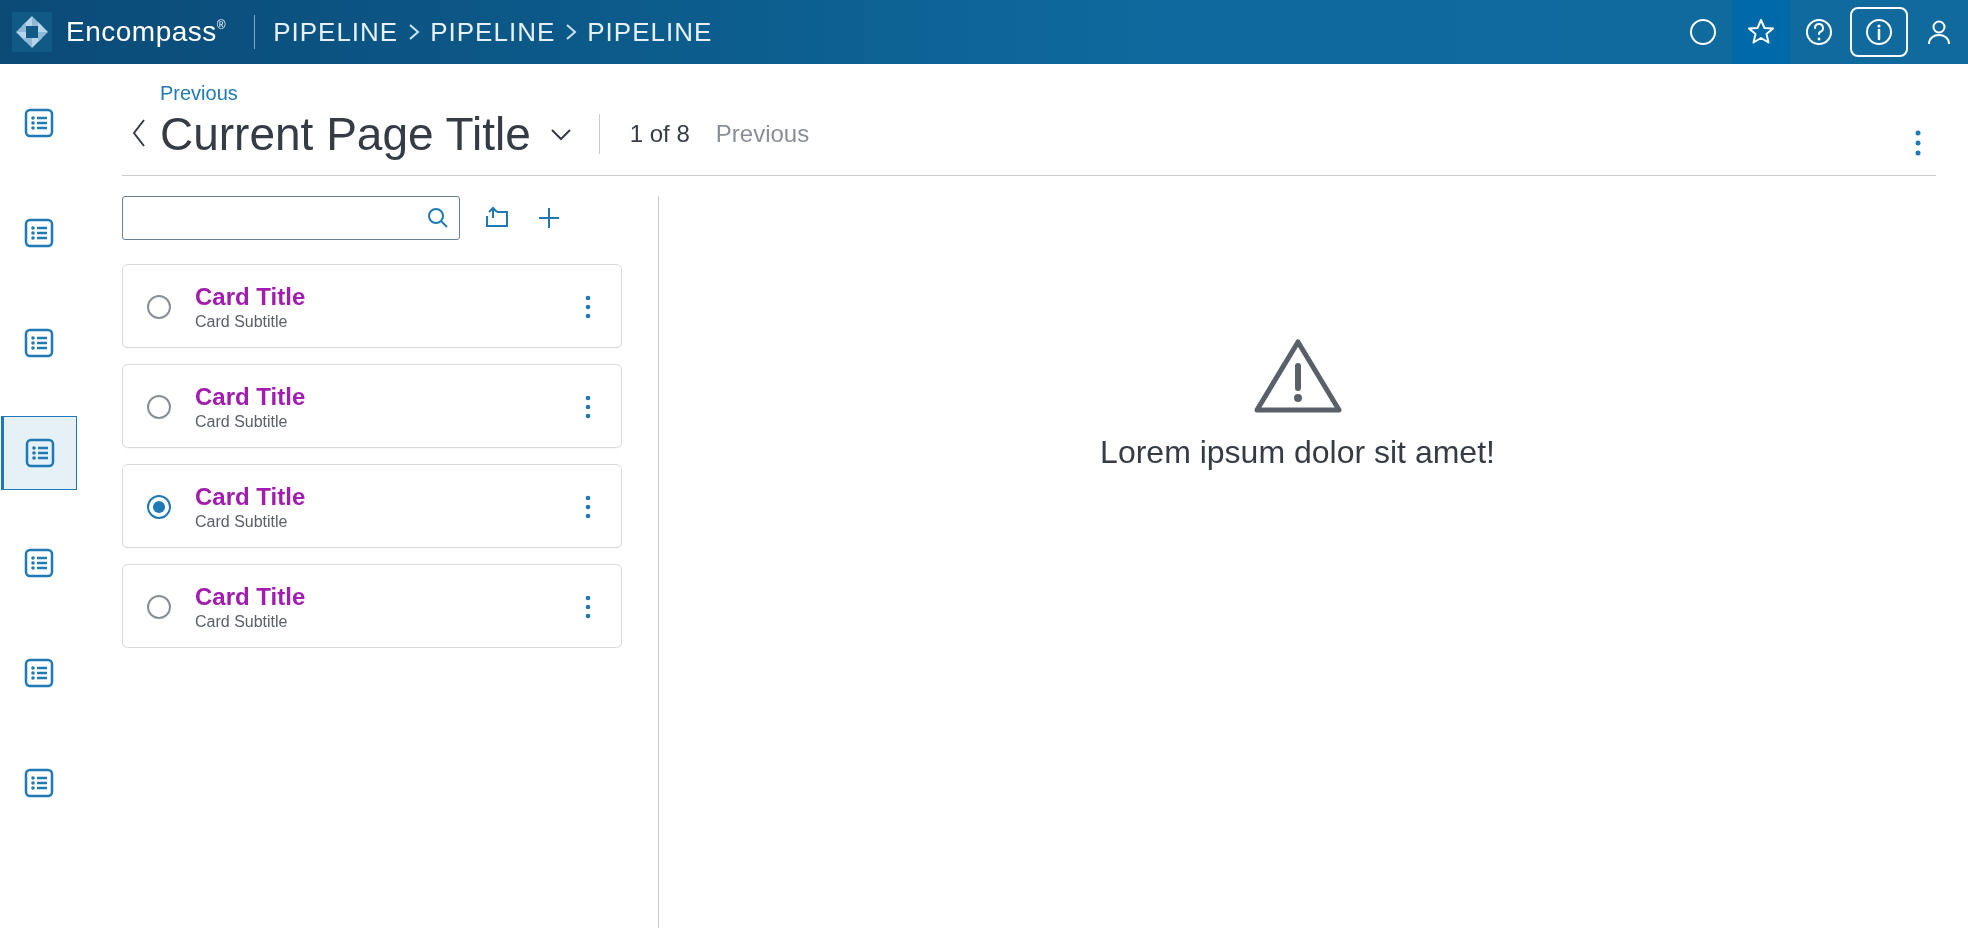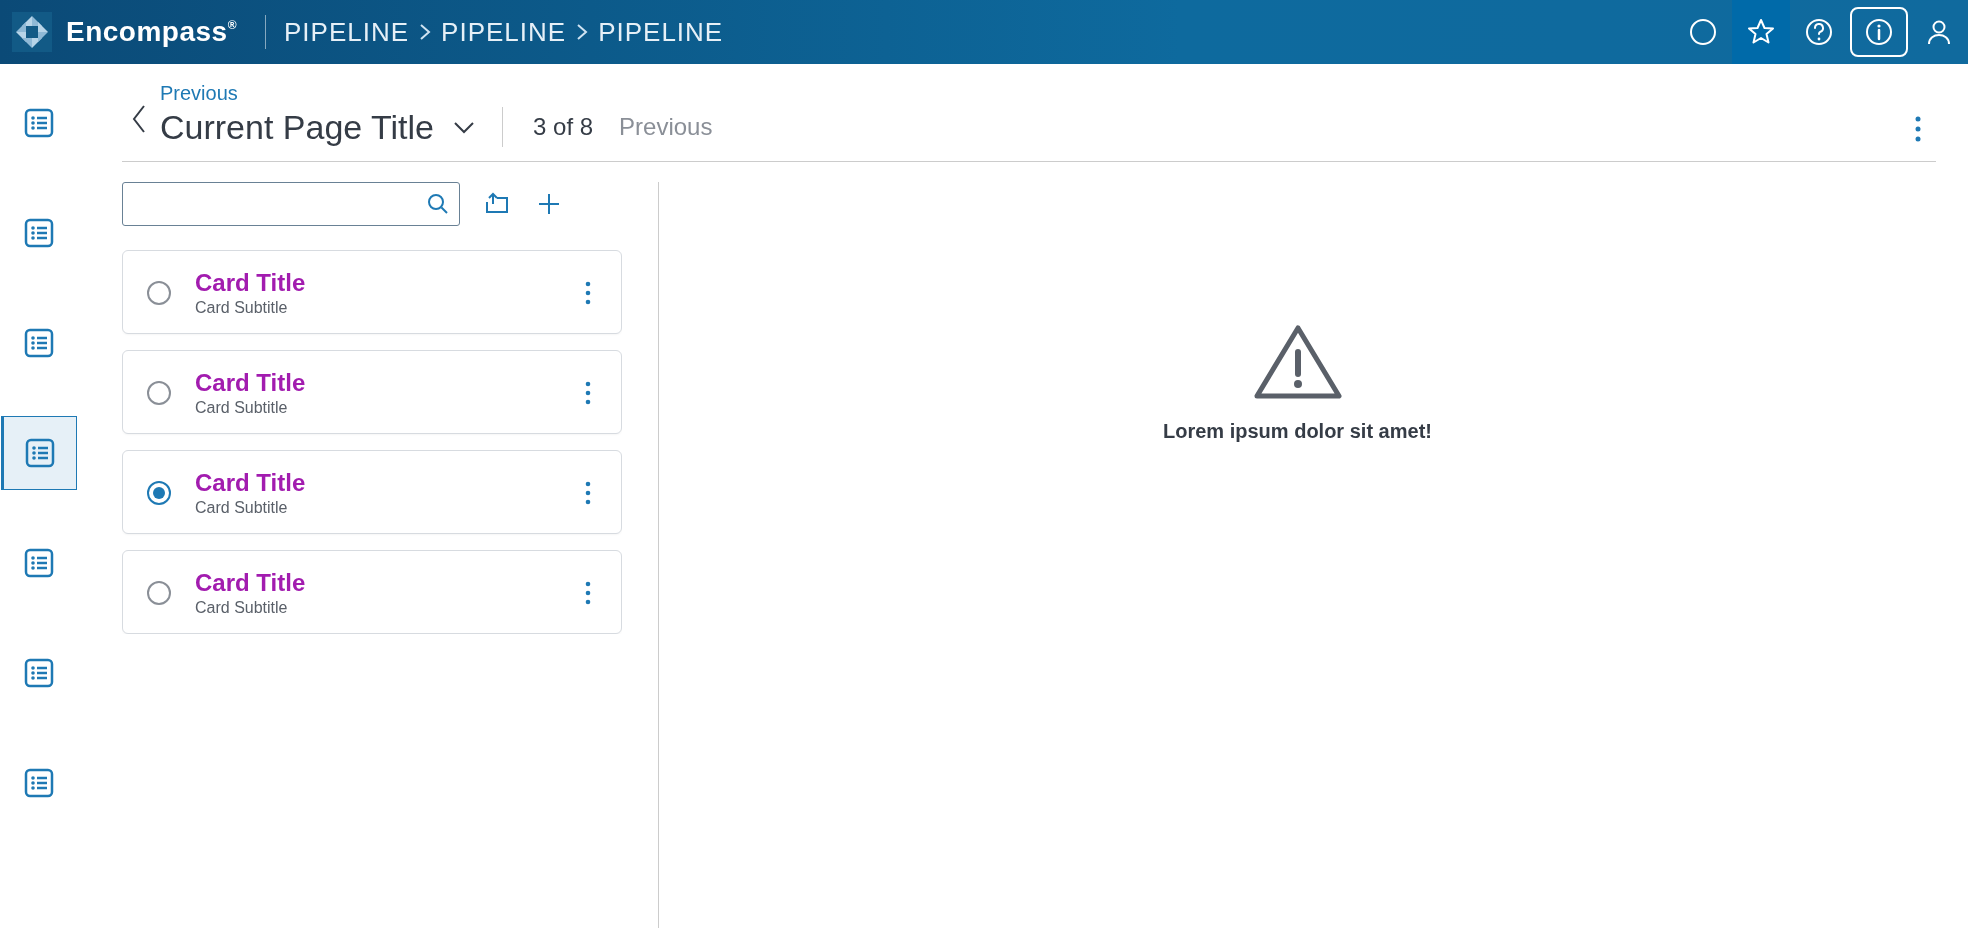--- a/index.html
+++ b/index.html
@@ -24,21 +24,21 @@
     align-items: center;
     padding: 0 24px 0 12px;
     gap: 14px;
   }
   .brand-mark {
     width: 40px; height: 40px;
     display:flex; align-items:center; justify-content:center;
   }
   .brand-name {
     font-size: 28px;
-    font-weight: 700;
+    font-weight: 400;
     letter-spacing: 0.5px;
   }
   .brand-name sup { font-size: 12px; vertical-align: top; position: relative; top: 2px;}
   .vdiv {
     width: 1px; height: 34px; background: rgba(255,255,255,0.5);
     margin: 0 18px 0 4px;
   }
   .breadcrumb {
     display: flex; align-items: center; gap: 10px;
     font-size: 26px; letter-spacing: 1px;
@@ -100,21 +100,21 @@
   }
   .back-chevron {
     width: 34px; height: 52px;
     display:flex; align-items:center; justify-content:center;
     color:#353c46; cursor:pointer; margin-right:4px;
     margin-bottom:2px;
   }
   .title-stack { display:flex; flex-direction:column; }
   .title-prev { color:#1e79b4; font-size:20px; cursor:pointer; margin-bottom:2px; }
   .title-row { display:flex; align-items:center; gap:18px; }
-  .title-main { font-size:34px; color:#353c46; font-weight:400; }
+  .title-main { font-size:46px; color:#353c46; font-weight:400; }
   .title-caret { color:#353c46; cursor:pointer; }
   .vdiv2 { width:1px; height:40px; background:#ccc; margin: 0 12px 0 8px; }
   .title-count { font-size:24px; color:#353c46; }
   .title-selected { font-size:24px; color:#8a8f97; margin-left:8px;}
   .header-spacer{flex:1;}
   .header-kebab{
     width:36px;height:36px;display:flex;align-items:center;justify-content:center;
     color:#1e79b4;cursor:pointer;font-size:100px;
   }
 
@@ -163,21 +163,21 @@
     width:30px;height:40px;display:flex;align-items:center;justify-content:center;
     color:#1e79b4;cursor:pointer;
   }
 
   
   .error-wrap{
     text-align:center; margin-top:140px;
     display:flex; flex-direction:column; align-items:center; gap:18px;
     color:#353c46;
   }
-  .error-text{font-size:20px;font-weight:700;}
+  .error-text{font-size:32px;font-weight:400;}
 
   svg { display:block; }
 </style>
 </head>
 <body>
 
 <div class="topbar">
   <div class="brand">
     <div class="brand-mark">
       <svg width="40" height="40" viewBox="0 0 40 40">
@@ -356,21 +356,21 @@
       <div class="title-stack">
         <span class="title-prev">Previous</span>
         <div class="title-row">
           <span class="title-main">Current Page Title</span>
           <span class="title-caret">
             <svg width="24" height="16" viewBox="0 0 24 16">
                 <polyline points="3,4 12,13 21,4" fill="none" stroke="currentColor" stroke-width="2"></polyline>
               </svg>
           </span>
           <div class="vdiv2"></div>
-          <span class="title-count">3 of 8</span>
+          <span class="title-count">1 of 8</span>
           <span class="title-selected">Previous</span>
         </div>
       </div>
       <div class="header-spacer"></div>
       <div class="header-kebab">
         <svg width="8" height="28" viewBox="0 0 8 28">
           <circle cx="4" cy="4" r="2.5" fill="currentColor"></circle>
           <circle cx="4" cy="14" r="2.5" fill="currentColor"></circle>
           <circle cx="4" cy="24" r="2.5" fill="currentColor"></circle>
         </svg>

